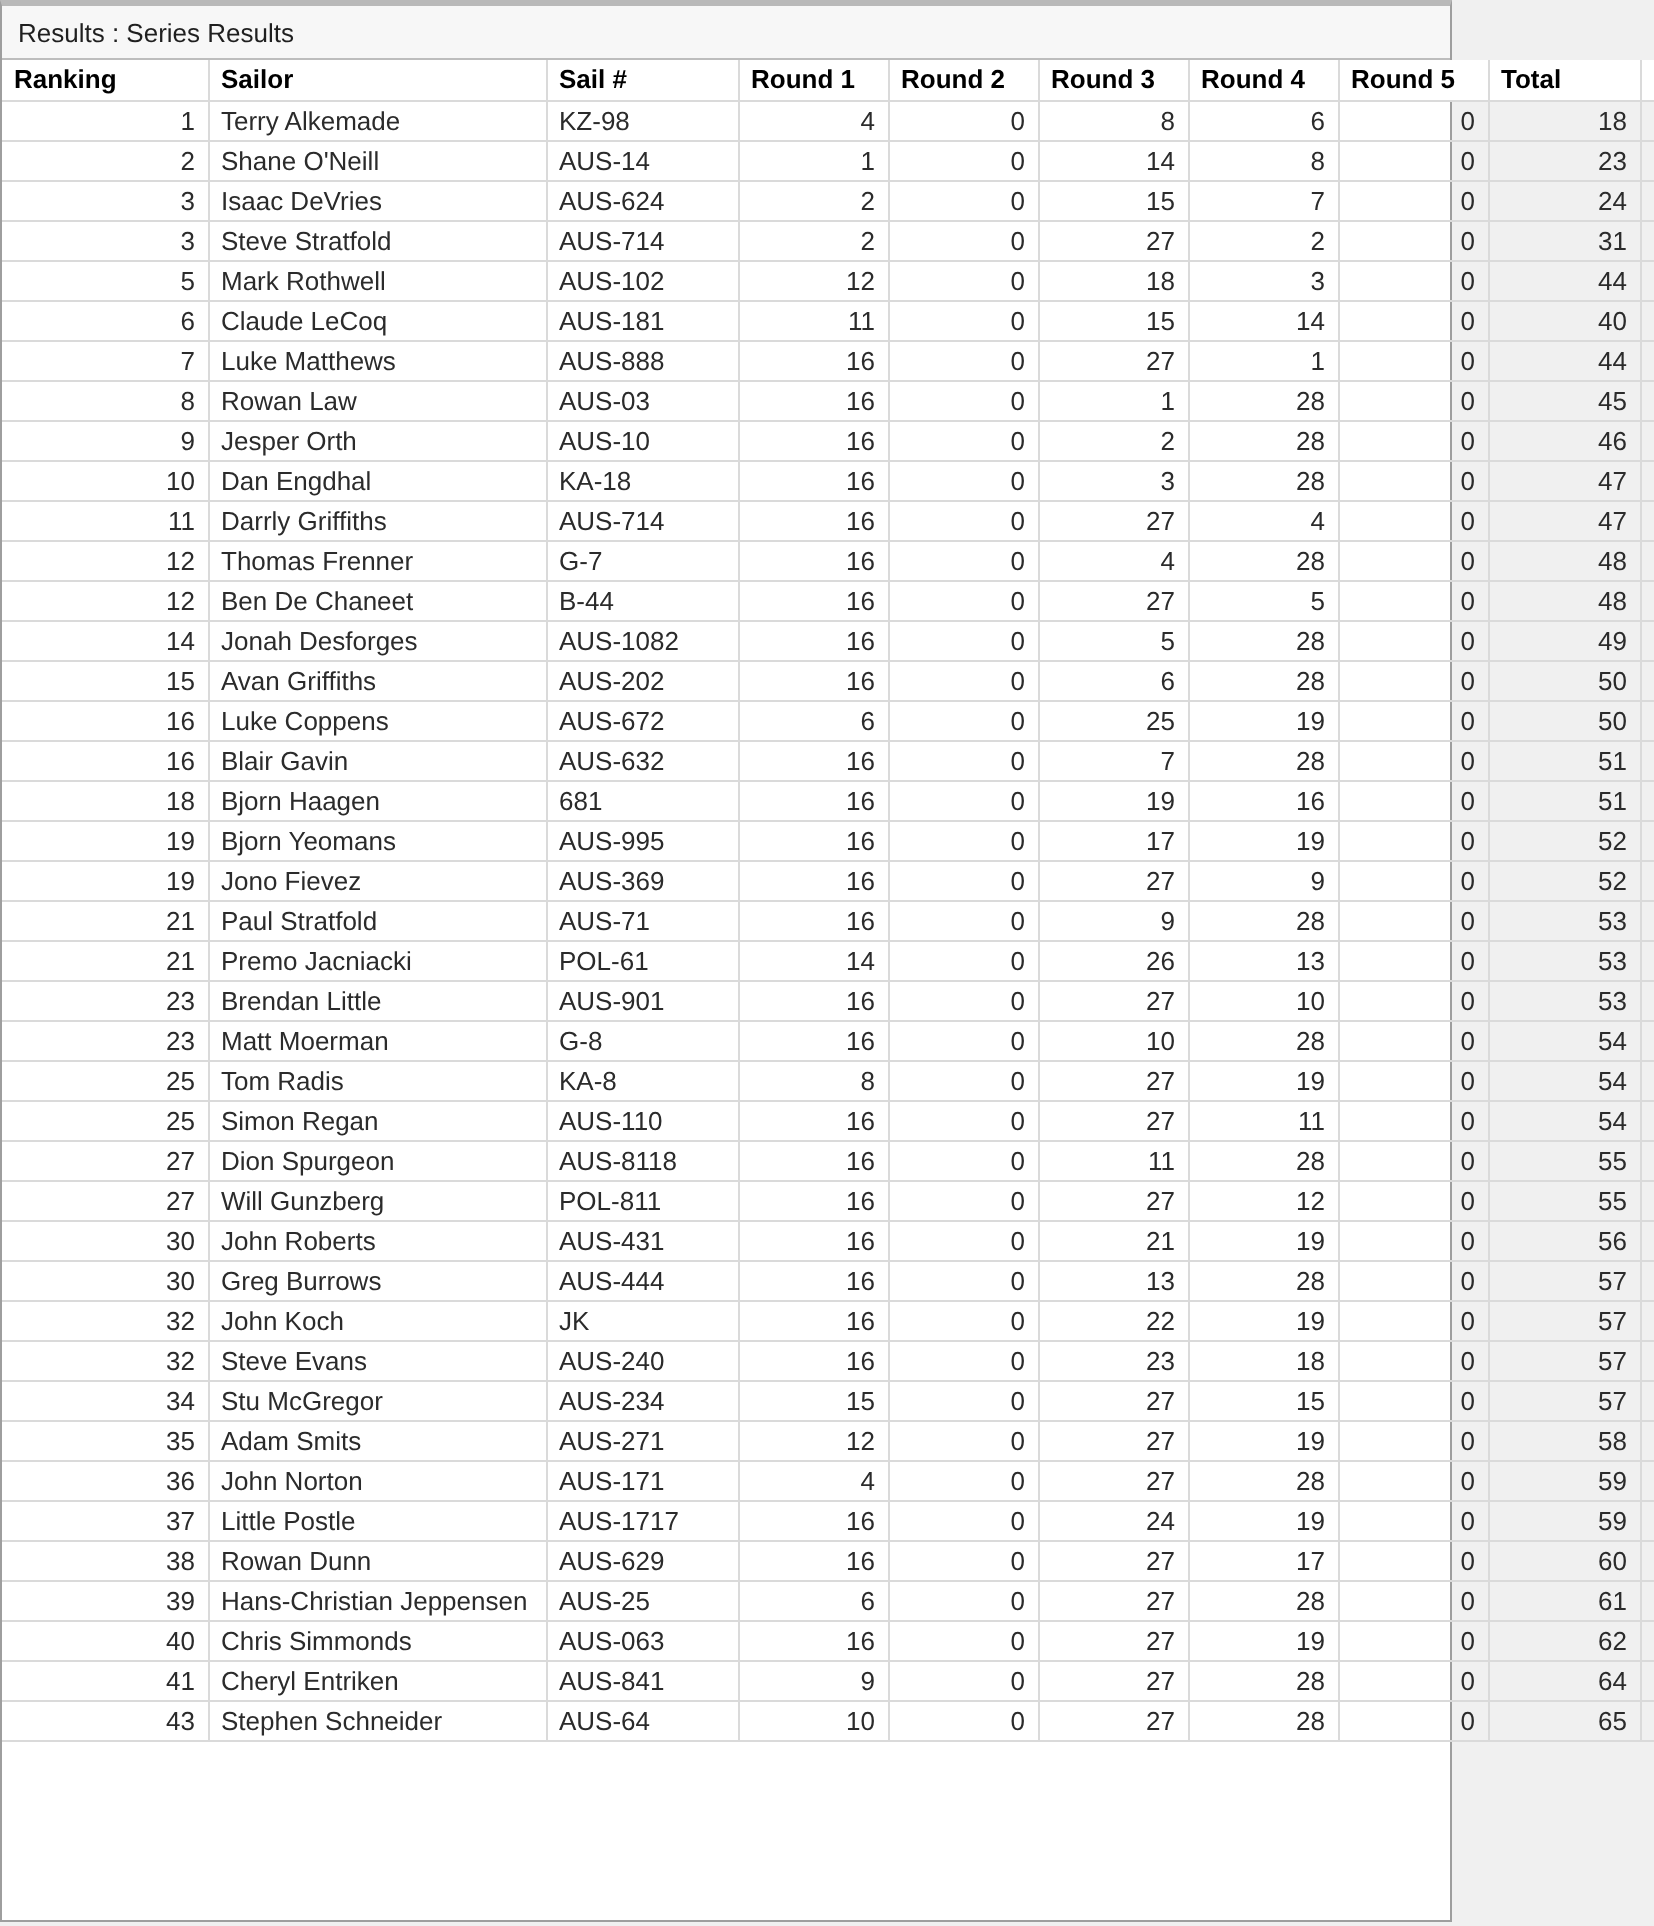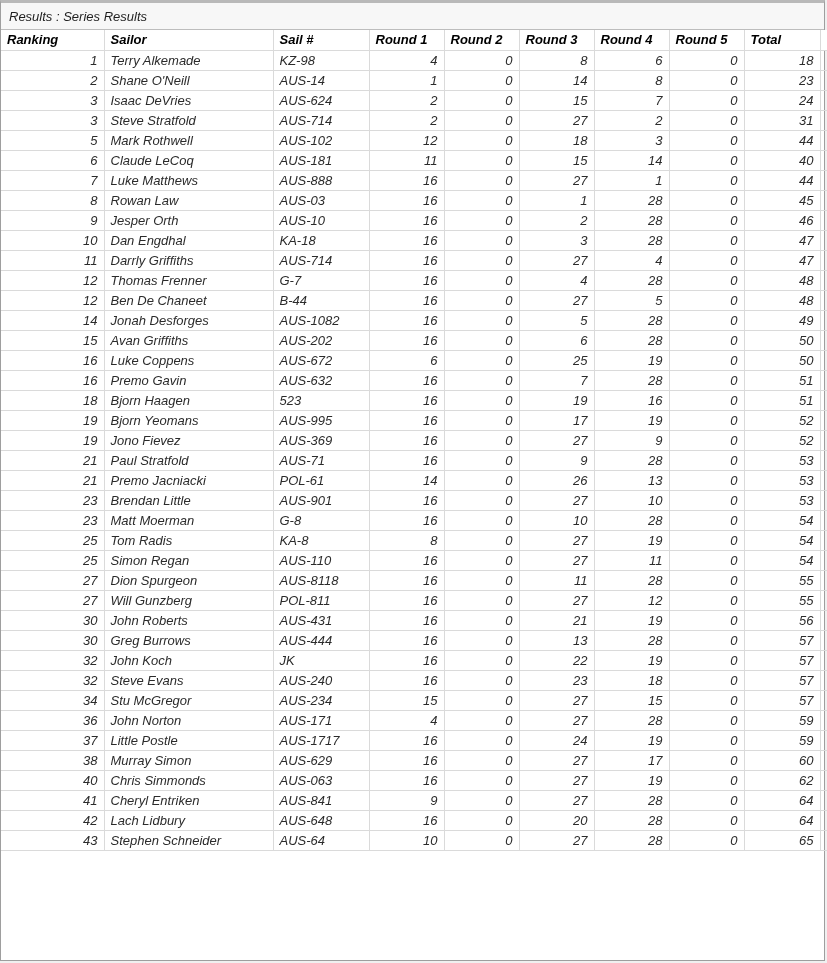--- a/index.html
+++ b/index.html
@@ -2,27 +2,26 @@
 <html><head>
 <meta charset="utf-8">
 <style>
   html, body {
     margin: 0;
     padding: 0;
     background: #f0f0f0;
     font-family: "Liberation Sans", sans-serif;
   }
   .window {
-    width: 825px;
+    width: 726px;
     min-height: 961px;
     background: #ffffff;
     border: 1px solid #9e9e9e;
     border-top: 3px solid #b9b9b9;
     box-sizing: border-box;
-    font-style: italic;
   }
   .title-bar {
     height: 27px;
     line-height: 27px;
     padding-left: 8px;
     background: #f7f7f7;
     border-bottom: 1px solid #bdbdbd;
     font-size: 13px;
     color: #1f1f1f;
     box-sizing: border-box;
@@ -281,34 +280,34 @@
           <td class="num">6</td>
           <td class="num">0</td>
           <td class="num">25</td>
           <td class="num">19</td>
           <td class="num">0</td>
           <td class="num">50</td>
           <td class="gutter"></td>
         </tr>
         <tr>
           <td class="num">16</td>
-          <td class="txt">Premo Gavin</td>
+          <td class="txt">Blair Gavin</td>
           <td class="txt">AUS-632</td>
           <td class="num">16</td>
           <td class="num">0</td>
           <td class="num">7</td>
           <td class="num">28</td>
           <td class="num">0</td>
           <td class="num">51</td>
           <td class="gutter"></td>
         </tr>
         <tr>
           <td class="num">18</td>
           <td class="txt">Bjorn Haagen</td>
-          <td class="txt">523</td>
+          <td class="txt">681</td>
           <td class="num">16</td>
           <td class="num">0</td>
           <td class="num">19</td>
           <td class="num">16</td>
           <td class="num">0</td>
           <td class="num">51</td>
           <td class="gutter"></td>
         </tr>
         <tr>
           <td class="num">19</td>
@@ -484,20 +483,32 @@
           <td class="txt">AUS-234</td>
           <td class="num">15</td>
           <td class="num">0</td>
           <td class="num">27</td>
           <td class="num">15</td>
           <td class="num">0</td>
           <td class="num">57</td>
           <td class="gutter"></td>
         </tr>
         <tr>
+          <td class="num">35</td>
+          <td class="txt">Adam Smits</td>
+          <td class="txt">AUS-271</td>
+          <td class="num">12</td>
+          <td class="num">0</td>
+          <td class="num">27</td>
+          <td class="num">19</td>
+          <td class="num">0</td>
+          <td class="num">58</td>
+          <td class="gutter"></td>
+        </tr>
+        <tr>
           <td class="num">36</td>
           <td class="txt">John Norton</td>
           <td class="txt">AUS-171</td>
           <td class="num">4</td>
           <td class="num">0</td>
           <td class="num">27</td>
           <td class="num">28</td>
           <td class="num">0</td>
           <td class="num">59</td>
           <td class="gutter"></td>
@@ -509,28 +520,40 @@
           <td class="num">16</td>
           <td class="num">0</td>
           <td class="num">24</td>
           <td class="num">19</td>
           <td class="num">0</td>
           <td class="num">59</td>
           <td class="gutter"></td>
         </tr>
         <tr>
           <td class="num">38</td>
-          <td class="txt">Murray Simon</td>
+          <td class="txt">Rowan Dunn</td>
           <td class="txt">AUS-629</td>
           <td class="num">16</td>
           <td class="num">0</td>
           <td class="num">27</td>
           <td class="num">17</td>
           <td class="num">0</td>
           <td class="num">60</td>
+          <td class="gutter"></td>
+        </tr>
+        <tr>
+          <td class="num">39</td>
+          <td class="txt">Hans-Christian Jeppensen</td>
+          <td class="txt">AUS-25</td>
+          <td class="num">6</td>
+          <td class="num">0</td>
+          <td class="num">27</td>
+          <td class="num">28</td>
+          <td class="num">0</td>
+          <td class="num">61</td>
           <td class="gutter"></td>
         </tr>
         <tr>
           <td class="num">40</td>
           <td class="txt">Chris Simmonds</td>
           <td class="txt">AUS-063</td>
           <td class="num">16</td>
           <td class="num">0</td>
           <td class="num">27</td>
           <td class="num">19</td>
@@ -538,32 +561,20 @@
           <td class="num">62</td>
           <td class="gutter"></td>
         </tr>
         <tr>
           <td class="num">41</td>
           <td class="txt">Cheryl Entriken</td>
           <td class="txt">AUS-841</td>
           <td class="num">9</td>
           <td class="num">0</td>
           <td class="num">27</td>
-          <td class="num">28</td>
-          <td class="num">0</td>
-          <td class="num">64</td>
-          <td class="gutter"></td>
-        </tr>
-        <tr>
-          <td class="num">42</td>
-          <td class="txt">Lach Lidbury</td>
-          <td class="txt">AUS-648</td>
-          <td class="num">16</td>
-          <td class="num">0</td>
-          <td class="num">20</td>
           <td class="num">28</td>
           <td class="num">0</td>
           <td class="num">64</td>
           <td class="gutter"></td>
         </tr>
         <tr>
           <td class="num">43</td>
           <td class="txt">Stephen Schneider</td>
           <td class="txt">AUS-64</td>
           <td class="num">10</td>

